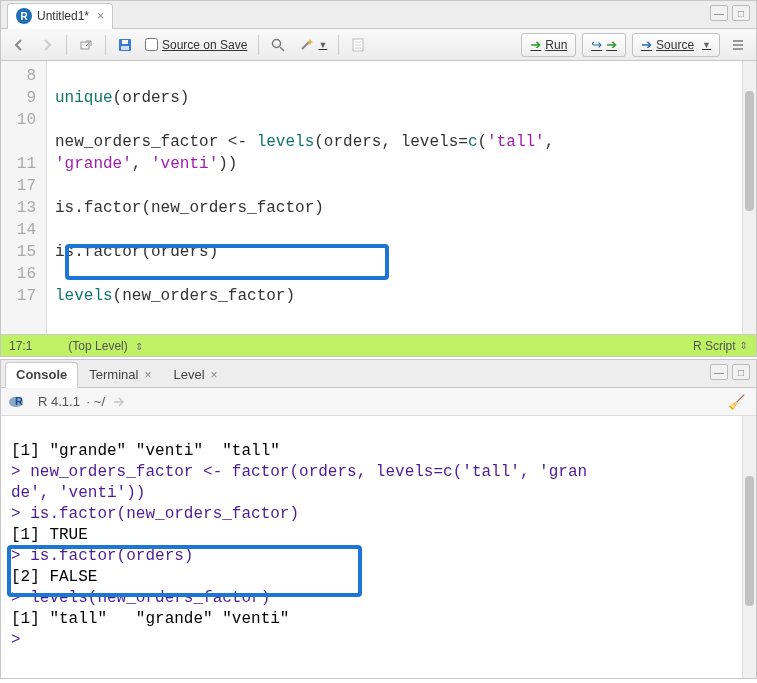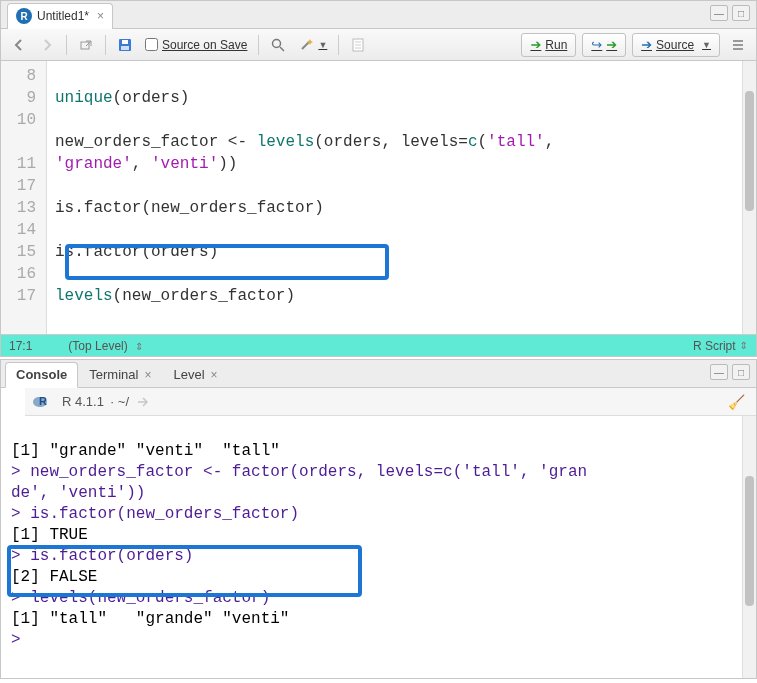--- a/index.html
+++ b/index.html
@@ -180,21 +180,21 @@
     width: 324px;
     height: 36px;
     pointer-events: none;
   }
 
   
   .statusbar {
     height: 22px;
     display: flex;
     align-items: center;
-    background: #5eead4;
+    background: #bef264;
     border-top: 1px solid #ccc;
     font-size: 12px;
     color: #555;
     padding: 0 8px;
   }
   .statusbar .scope { margin-left: 36px; }
   .statusbar .updn { font-size: 10px; color: #777; margin-left: 4px; }
   .statusbar .right { margin-left: auto; display: flex; align-items: center; }
 
   
@@ -230,21 +230,20 @@
     height: 28px;
     background: #f6f6f6;
     border-bottom: 1px solid #ddd;
     display: flex;
     align-items: center;
     padding: 0 8px;
     gap: 6px;
     font-size: 13px;
     color: #555;
     position: relative;
-    margin-left: 24px;
   }
   .broom {
     position: absolute;
     right: 10px;
     color: #b59760;
     font-size: 14px;
   }
 
   .console-body {
     flex: 1;

